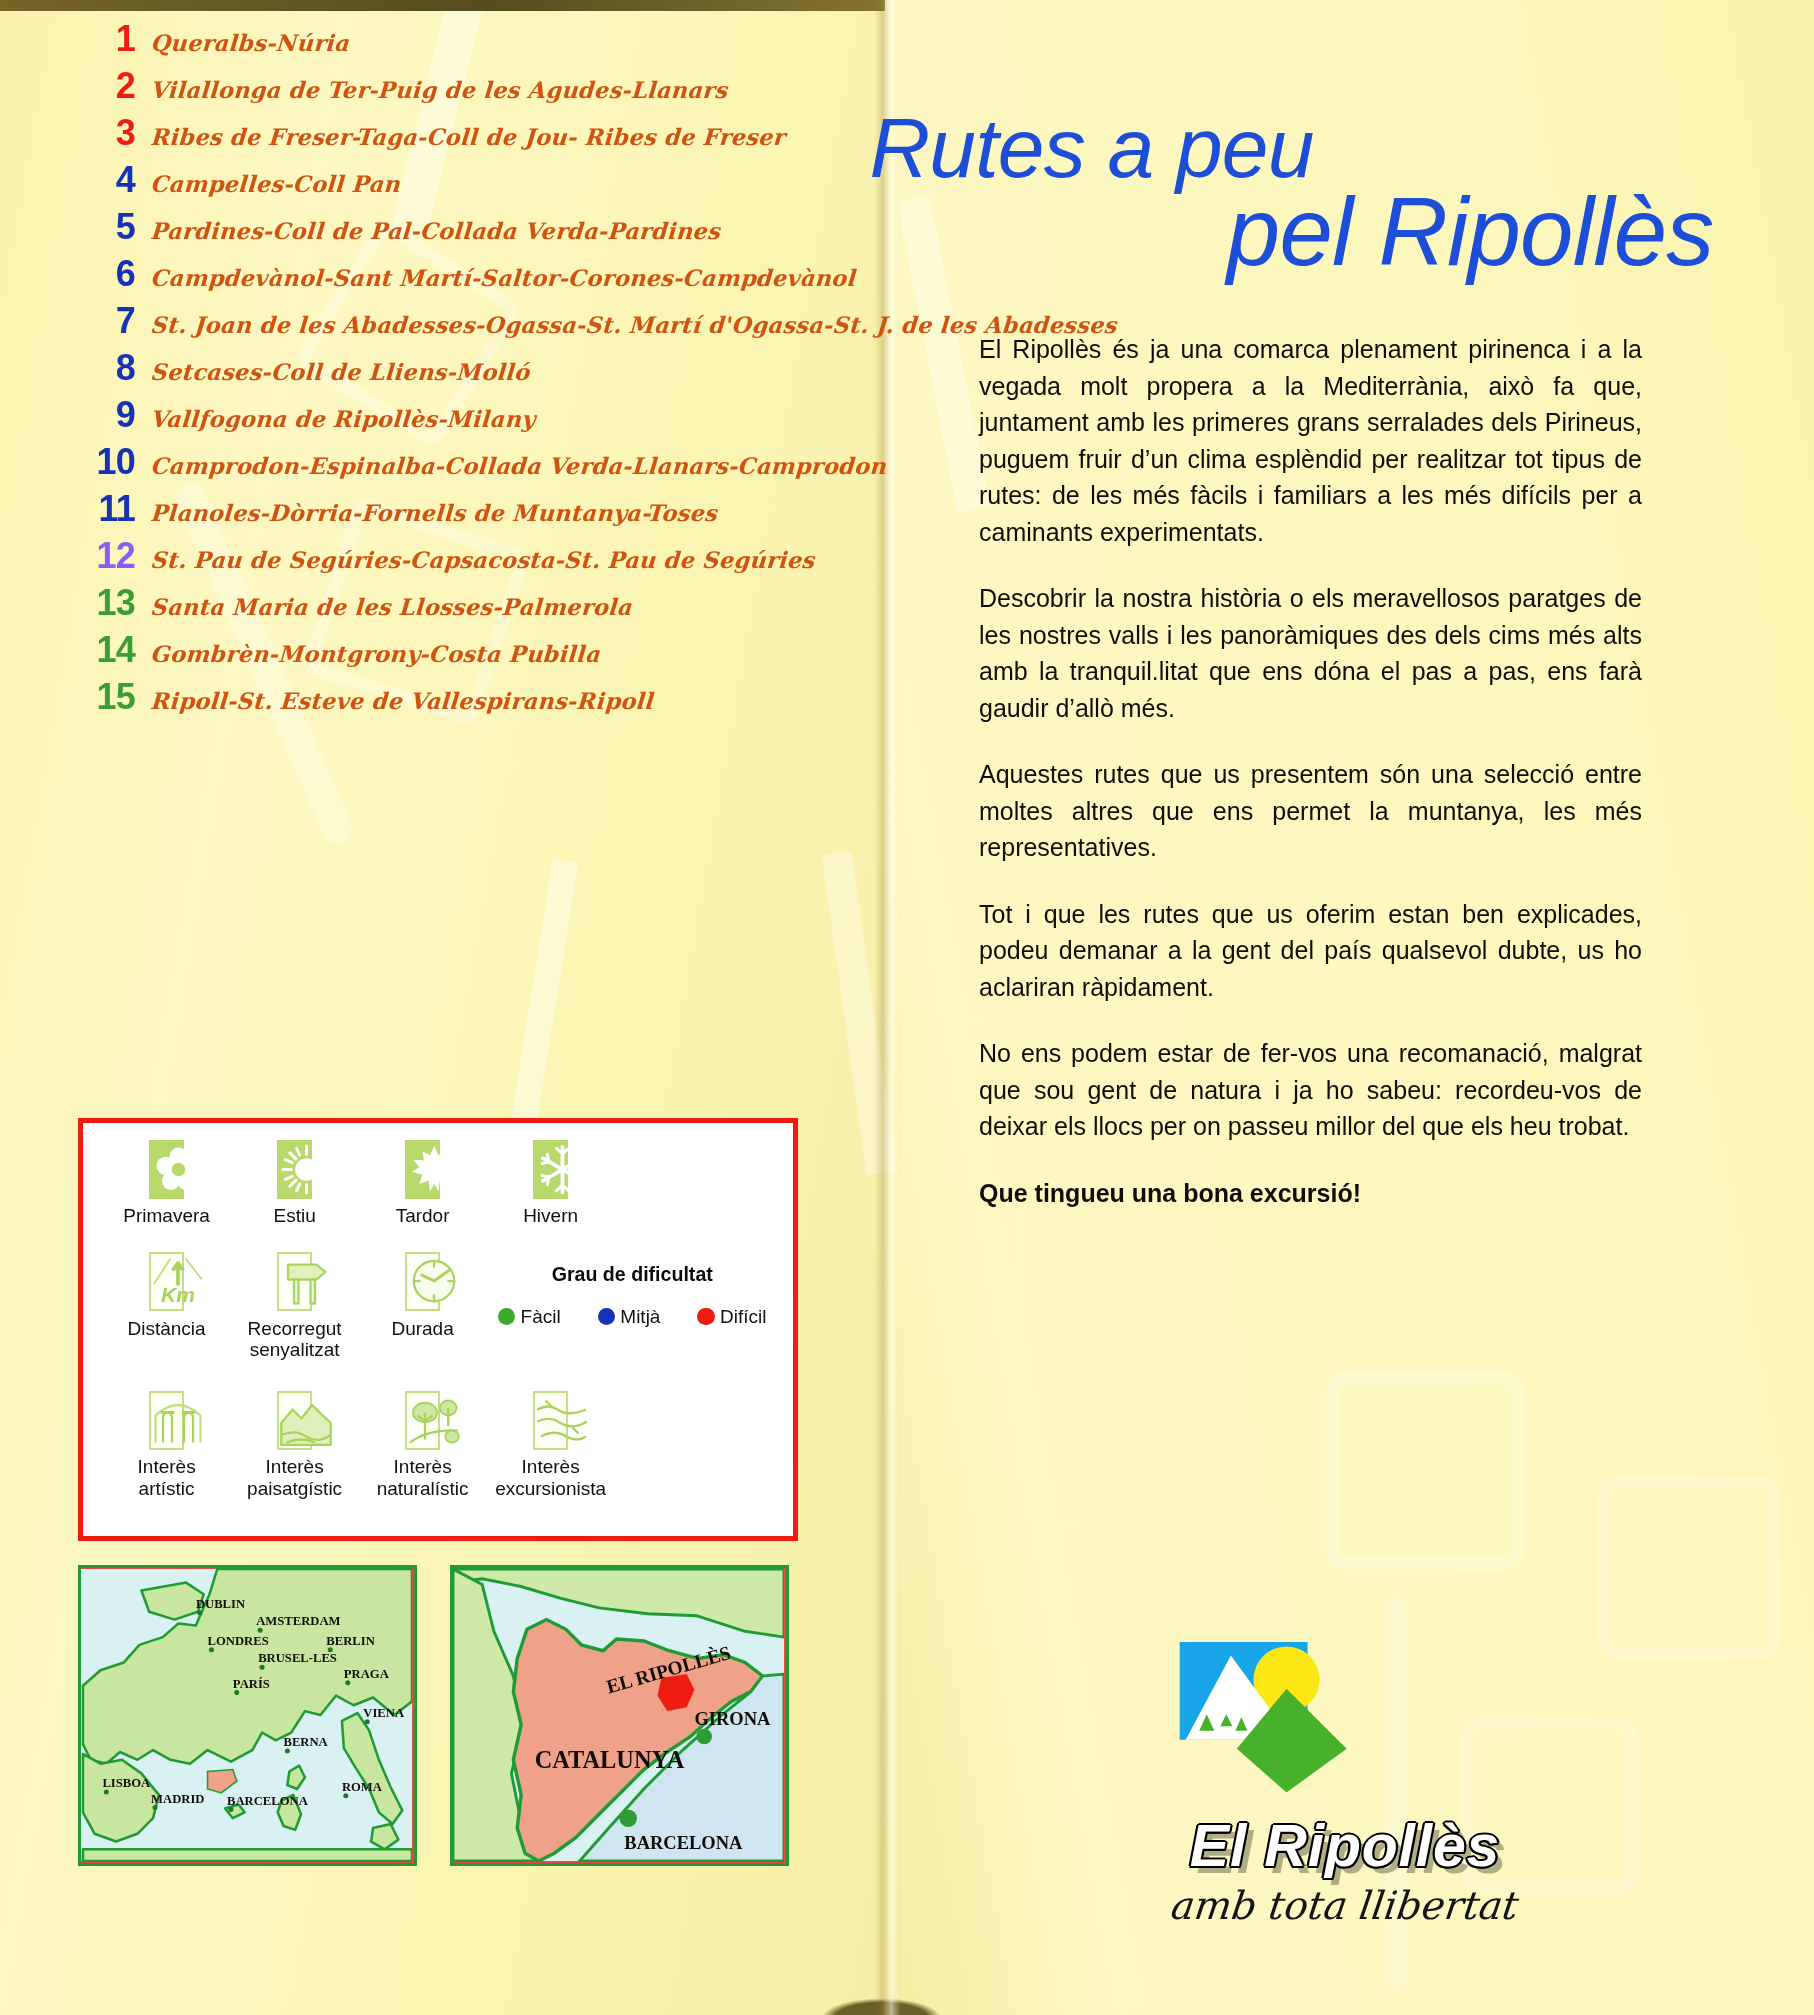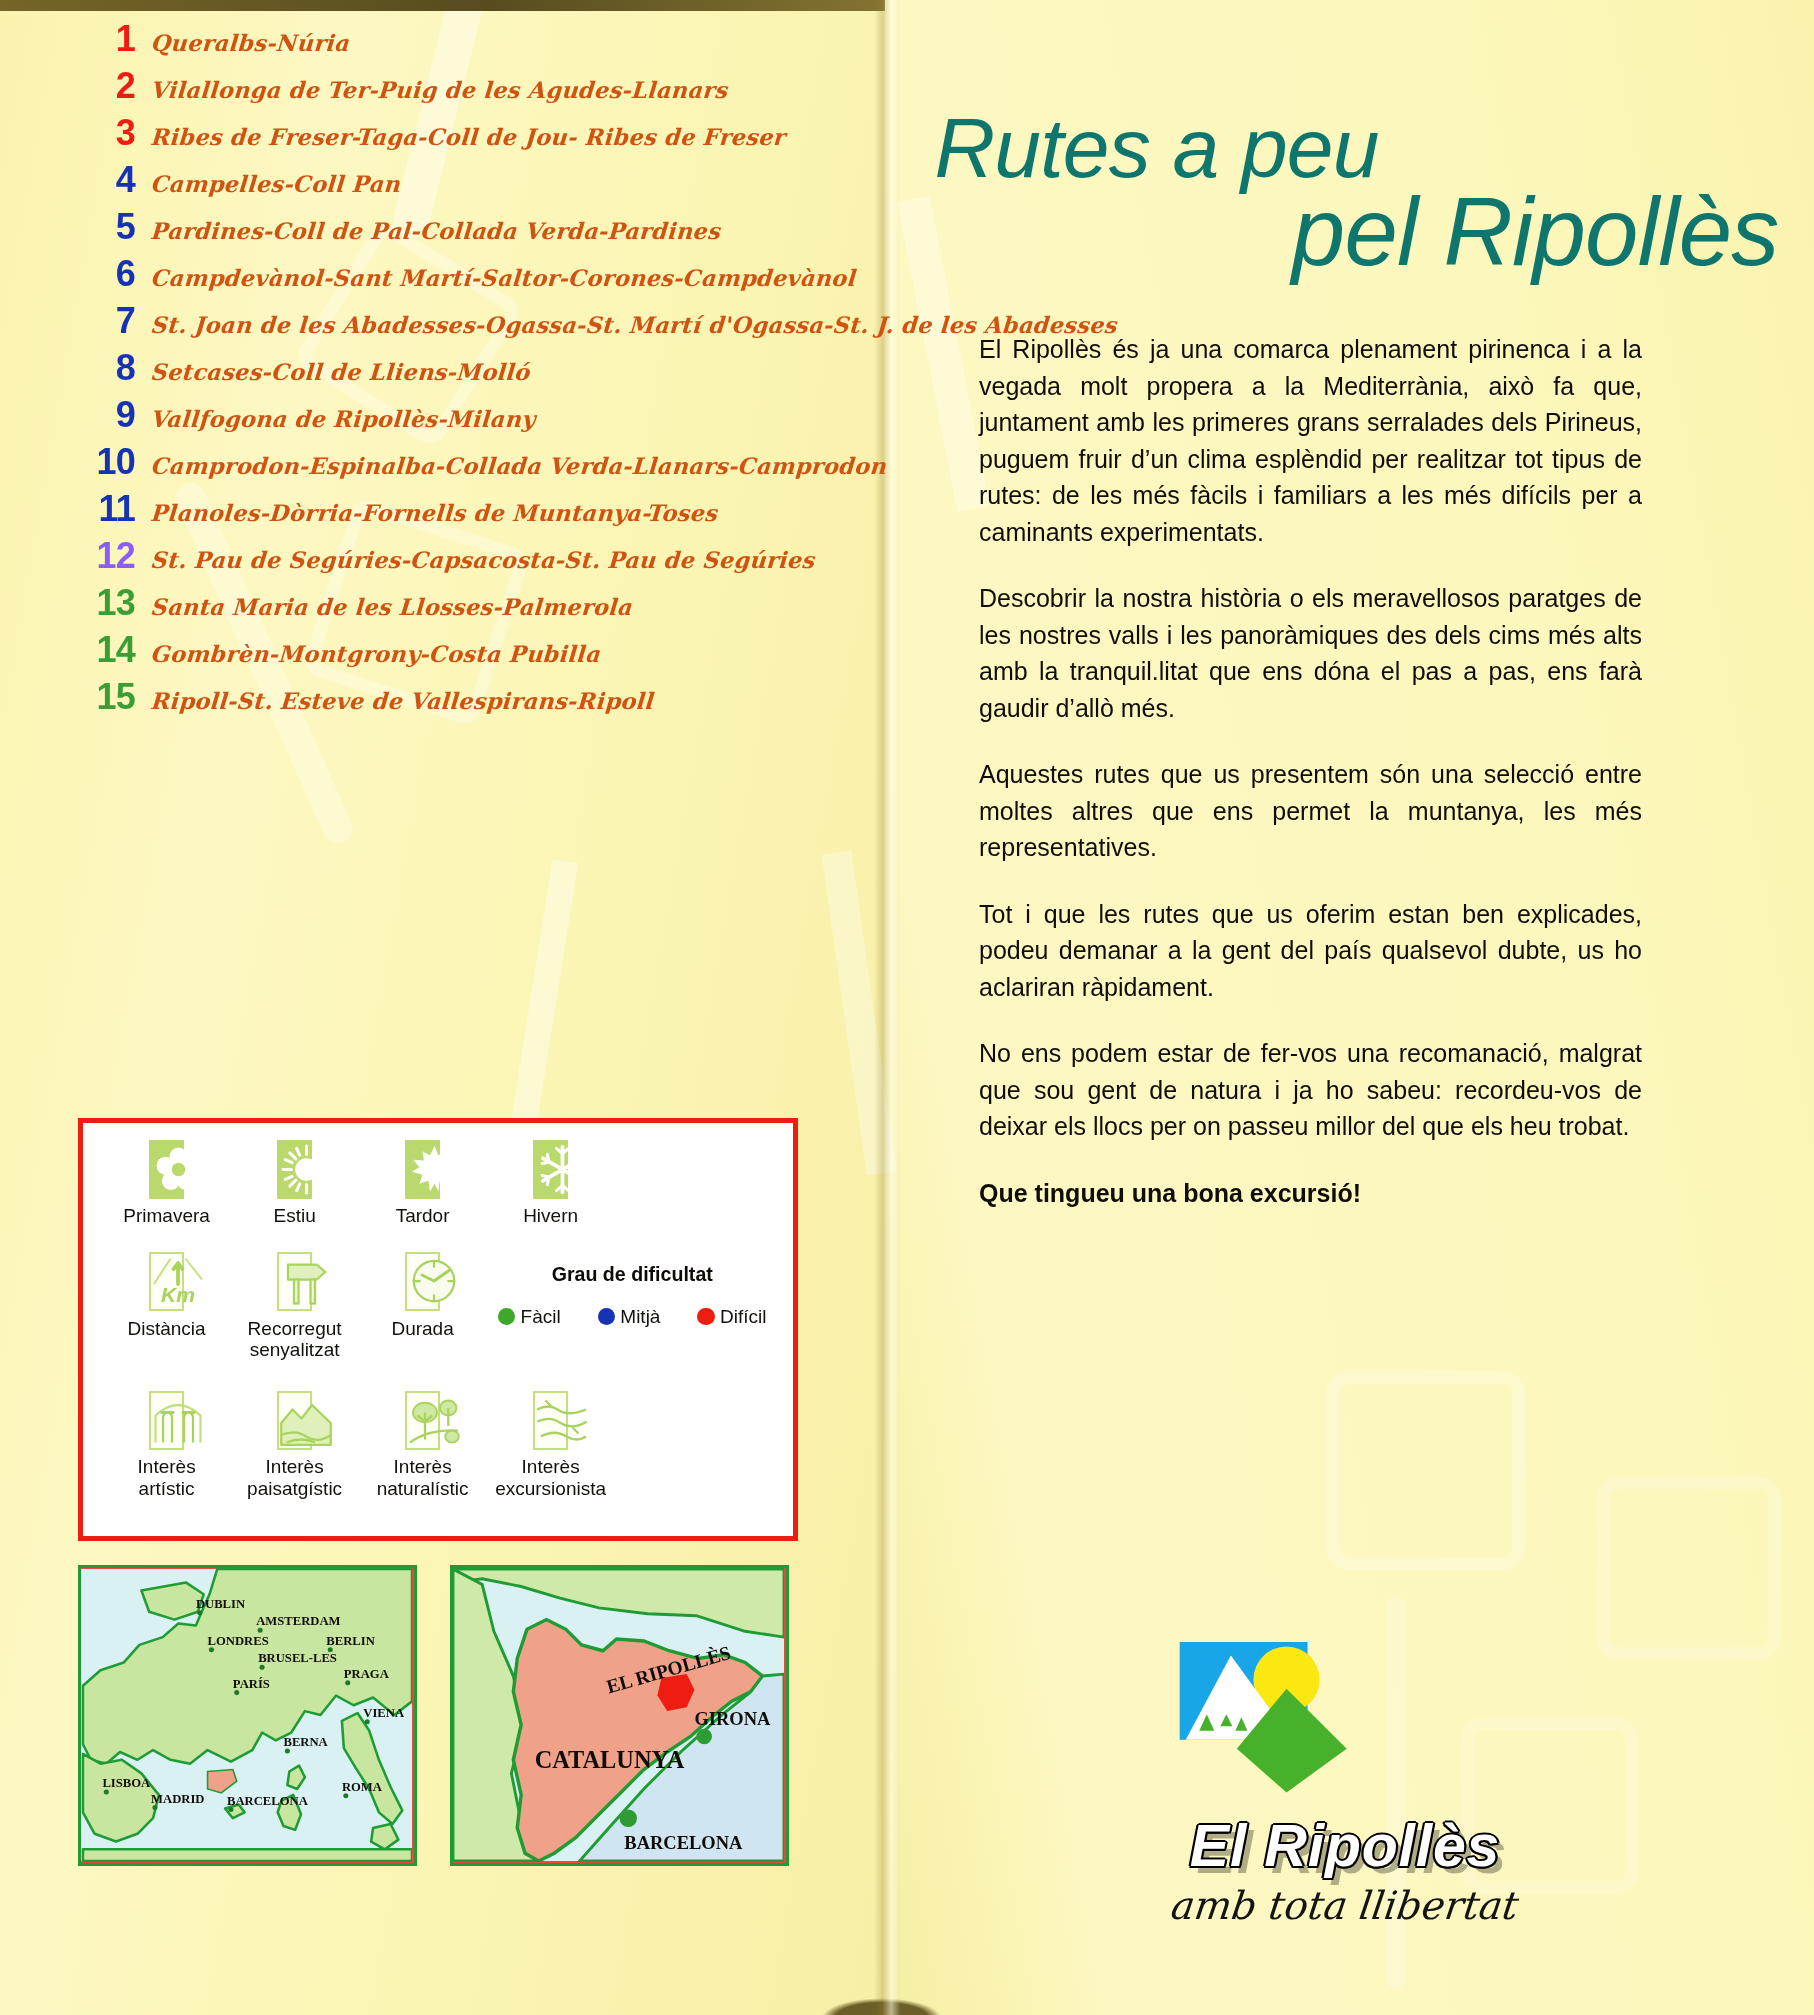--- a/index.html
+++ b/index.html
@@ -68,23 +68,23 @@
 
   
   .maps{position:absolute;left:78px;top:1565px;}
   .mapbox{position:absolute;border:3.8px solid #1f9b34;box-sizing:border-box;
     background:#ef4444;overflow:hidden;text-align:center;}
   .mapbox svg{display:block;}
   .mlab{font-family:"Liberation Serif", serif;font-weight:bold;fill:#100d08;}
 
   
   .title{
-    position:absolute;left:930px;top:53px;width:859px;
+    position:absolute;left:865px;top:53px;width:859px;
     font-size:84px;font-weight:normal;font-style:italic;
-    color:#0f766e;line-height:.93;letter-spacing:-0.8px;
+    color:#1d4ed8;line-height:.93;letter-spacing:-0.8px;
   }
   .title .l2{display:block;text-align:right;font-size:96px;padding-right:10.5px;}
   .title .l1{display:block;padding-left:4.5px;}
 
   .body{
     position:absolute;left:979px;top:331px;width:663px;
     font-size:25px;line-height:1.46;color:#100d09;text-align:justify;
   }
   .body p{margin:0 0 30px 0;}
   .body p.bold{font-weight:bold;margin-top:4.5px;}

